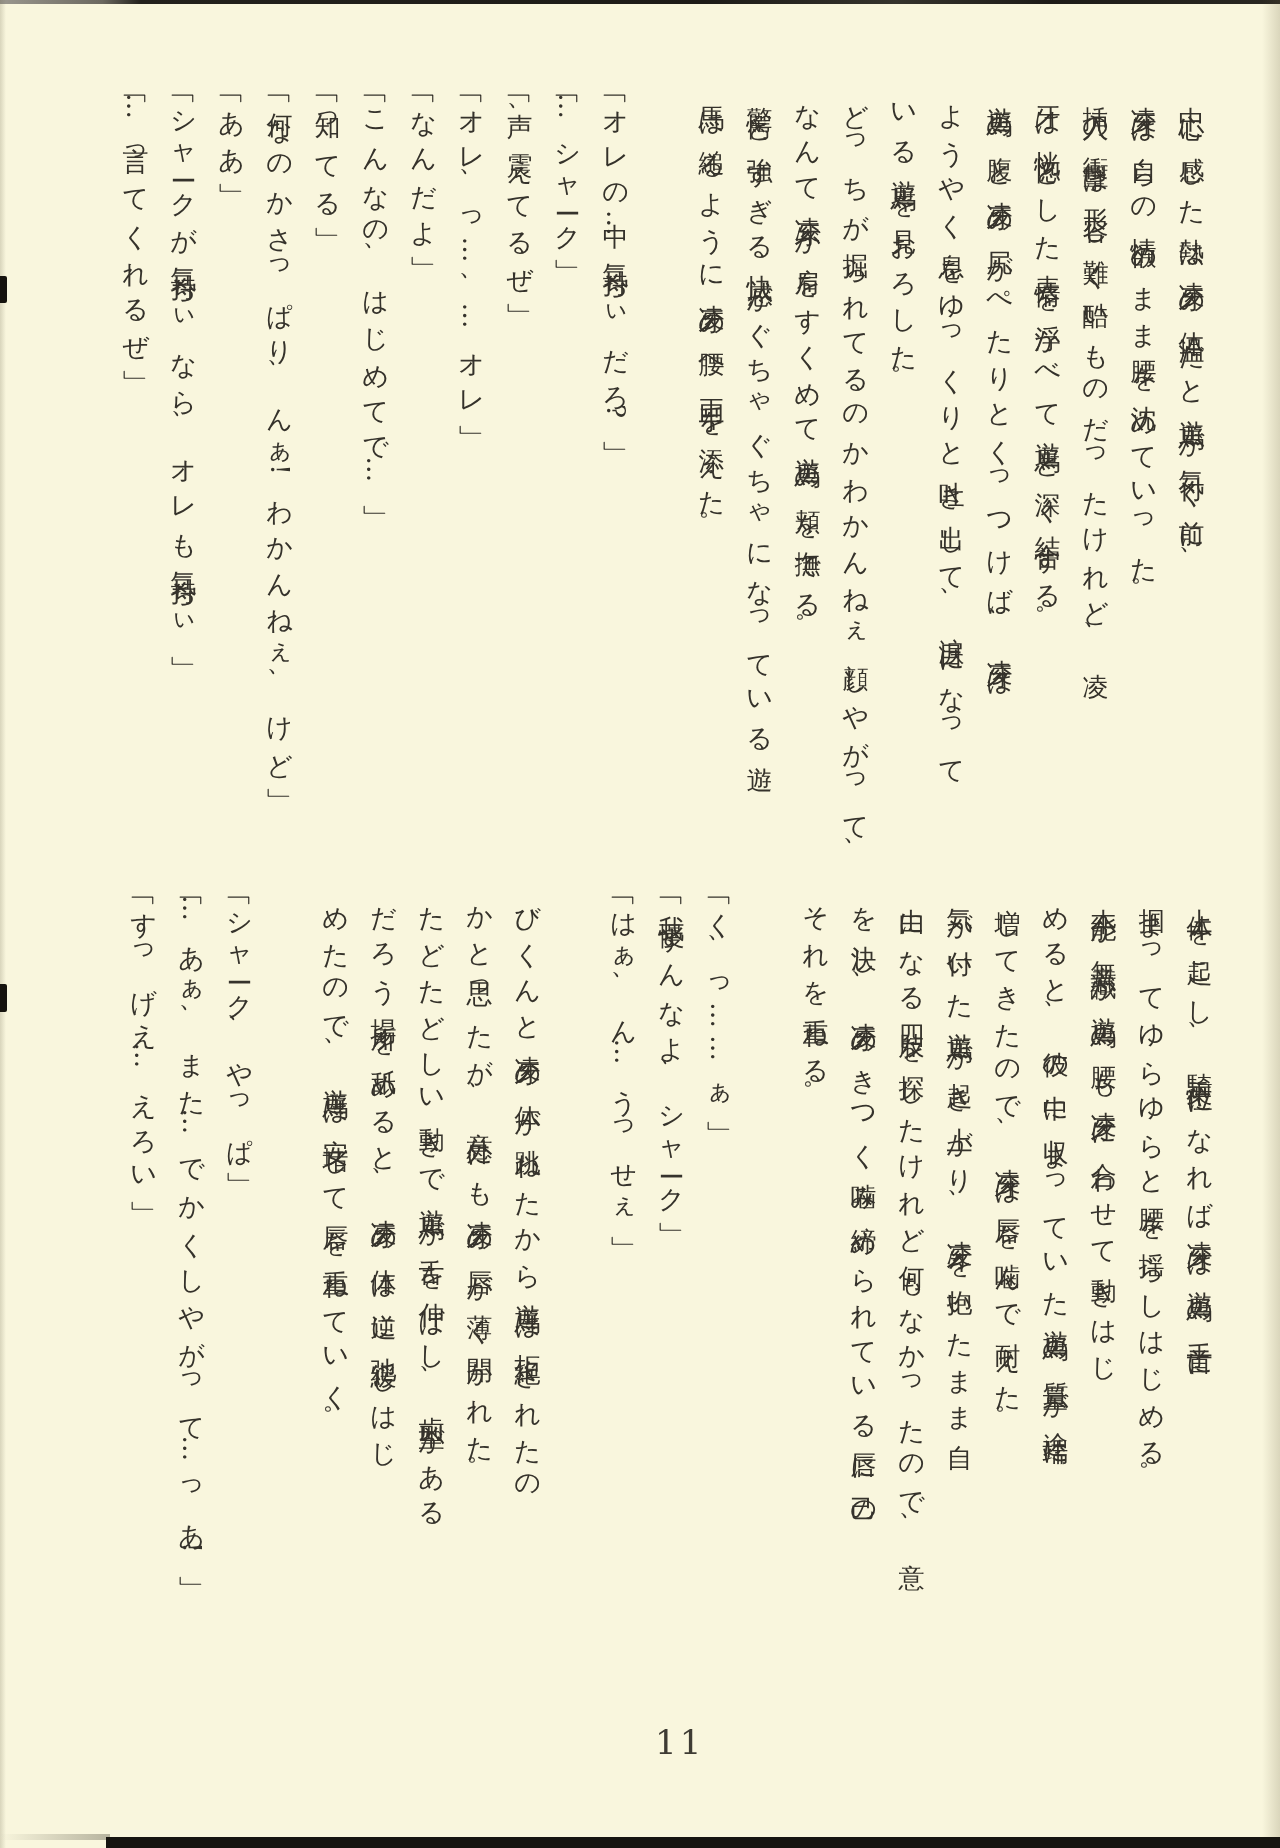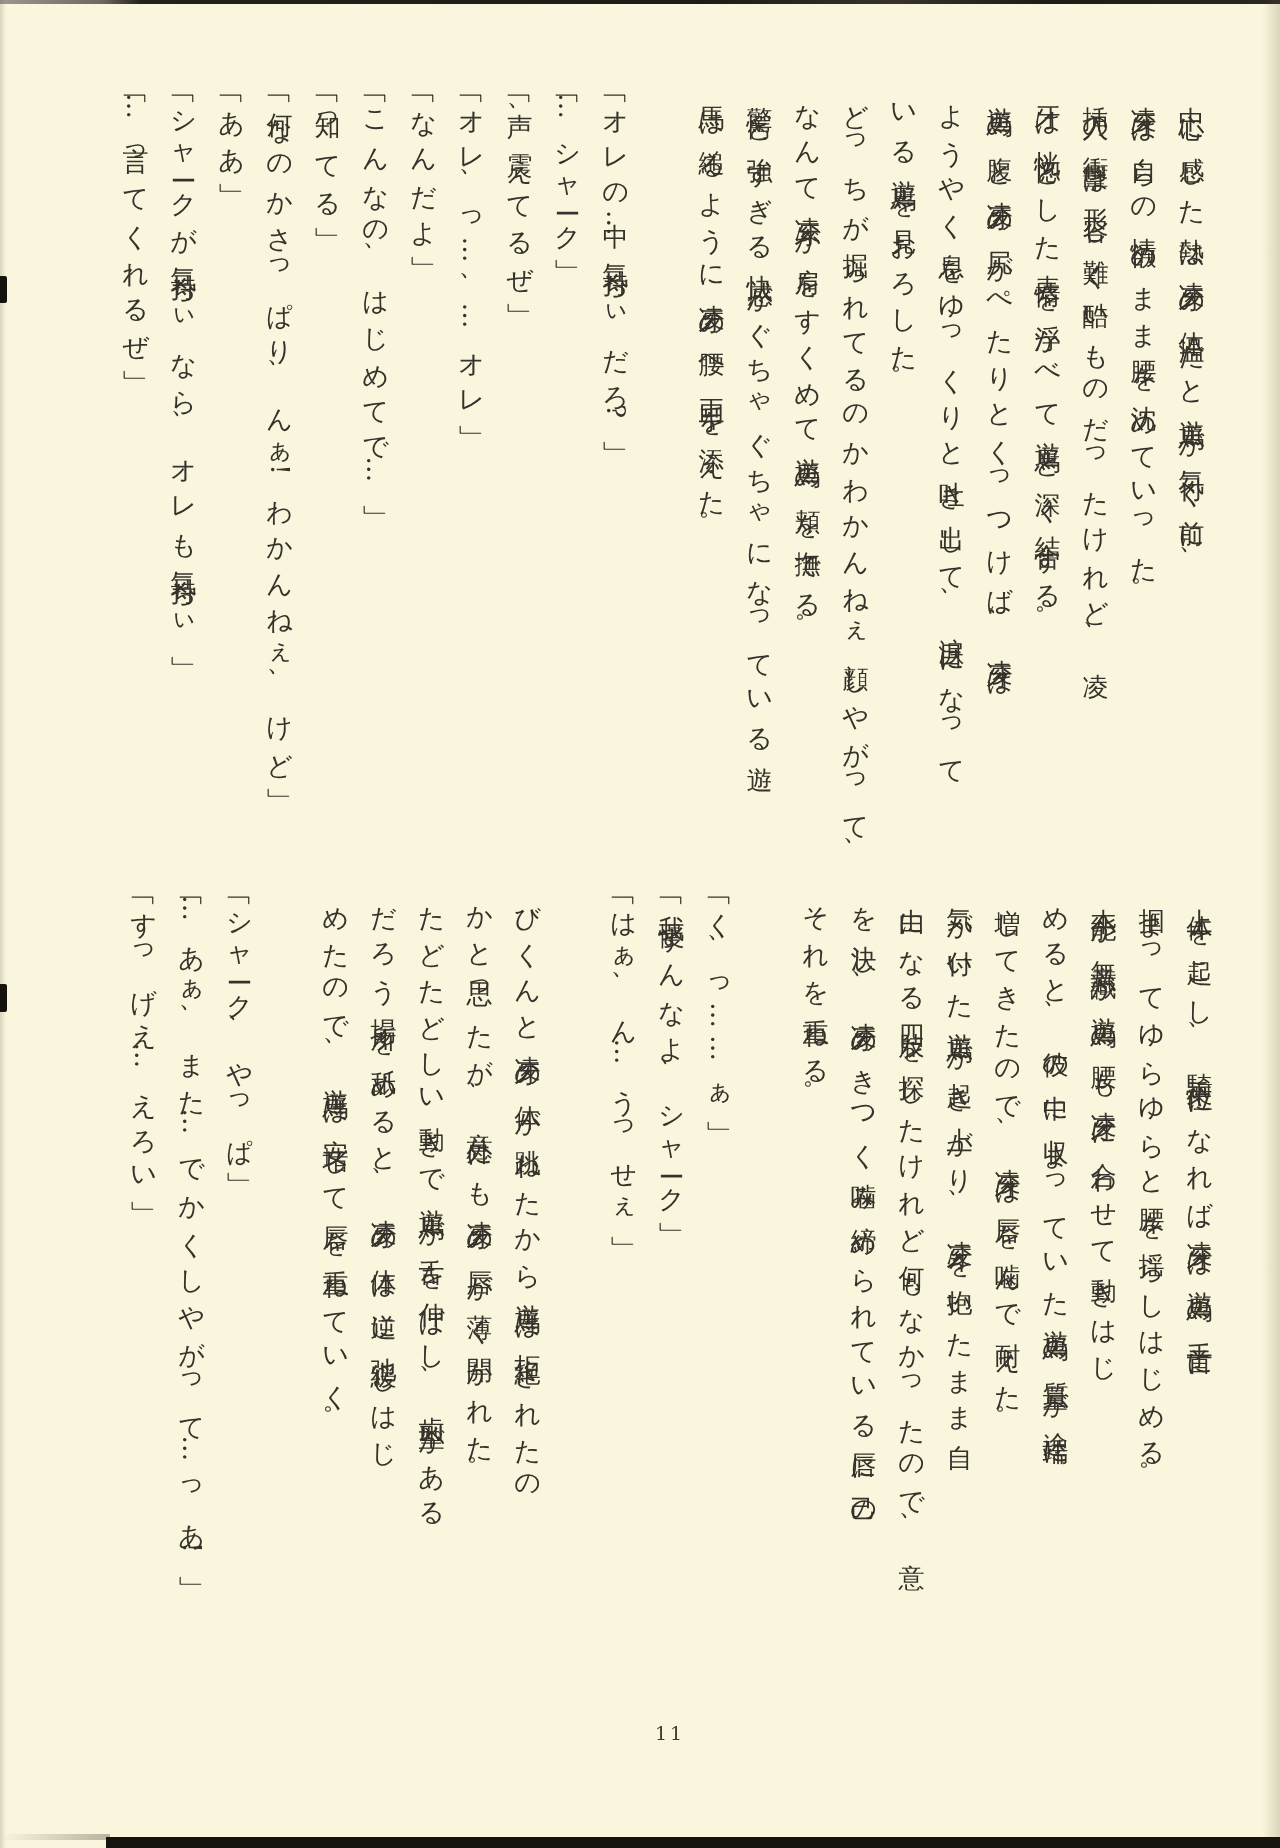--- a/index.html
+++ b/index.html
@@ -76,21 +76,21 @@
     line-height: 48px;
     white-space: nowrap;
   }
   .block-top    { top: 86px;  right: 64px; height: 800px; }
   .block-bottom { top: 888px; right: 56px; height: 820px; }
 
   .page-number {
     position: absolute;
     left: 655px;
     top: 1722px;
-    font-size: 19px;
+    font-size: 34px;
     letter-spacing: 3px;
     color: #3e3b33;
   }
 </style>
 </head>
 <body>
 
 <div class="page">
   <div class="edge-top"></div>
   <div class="edge-left"></div>

